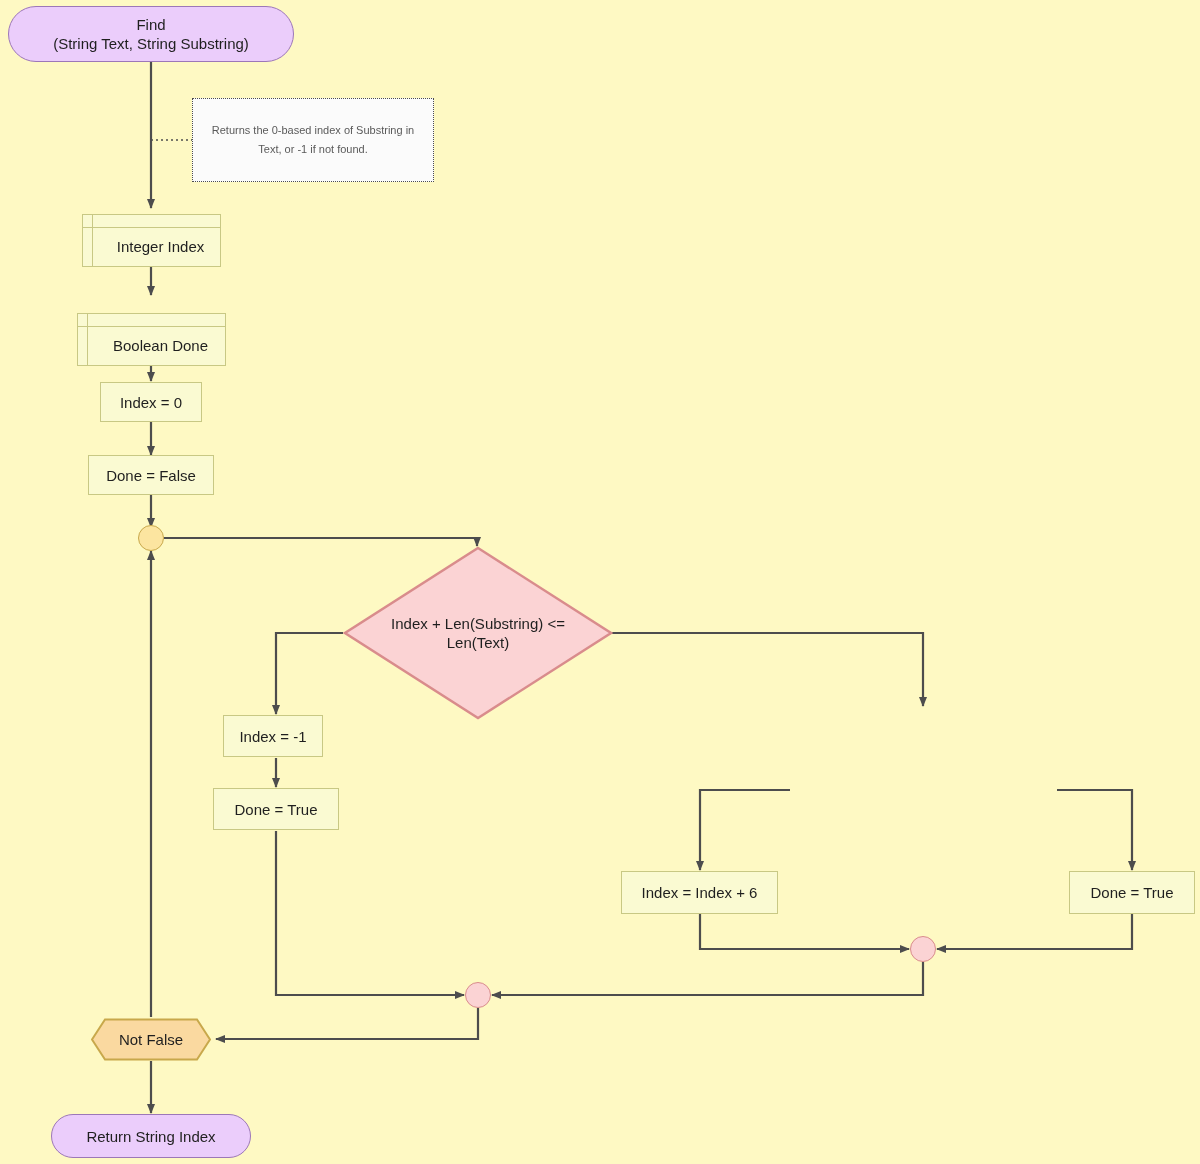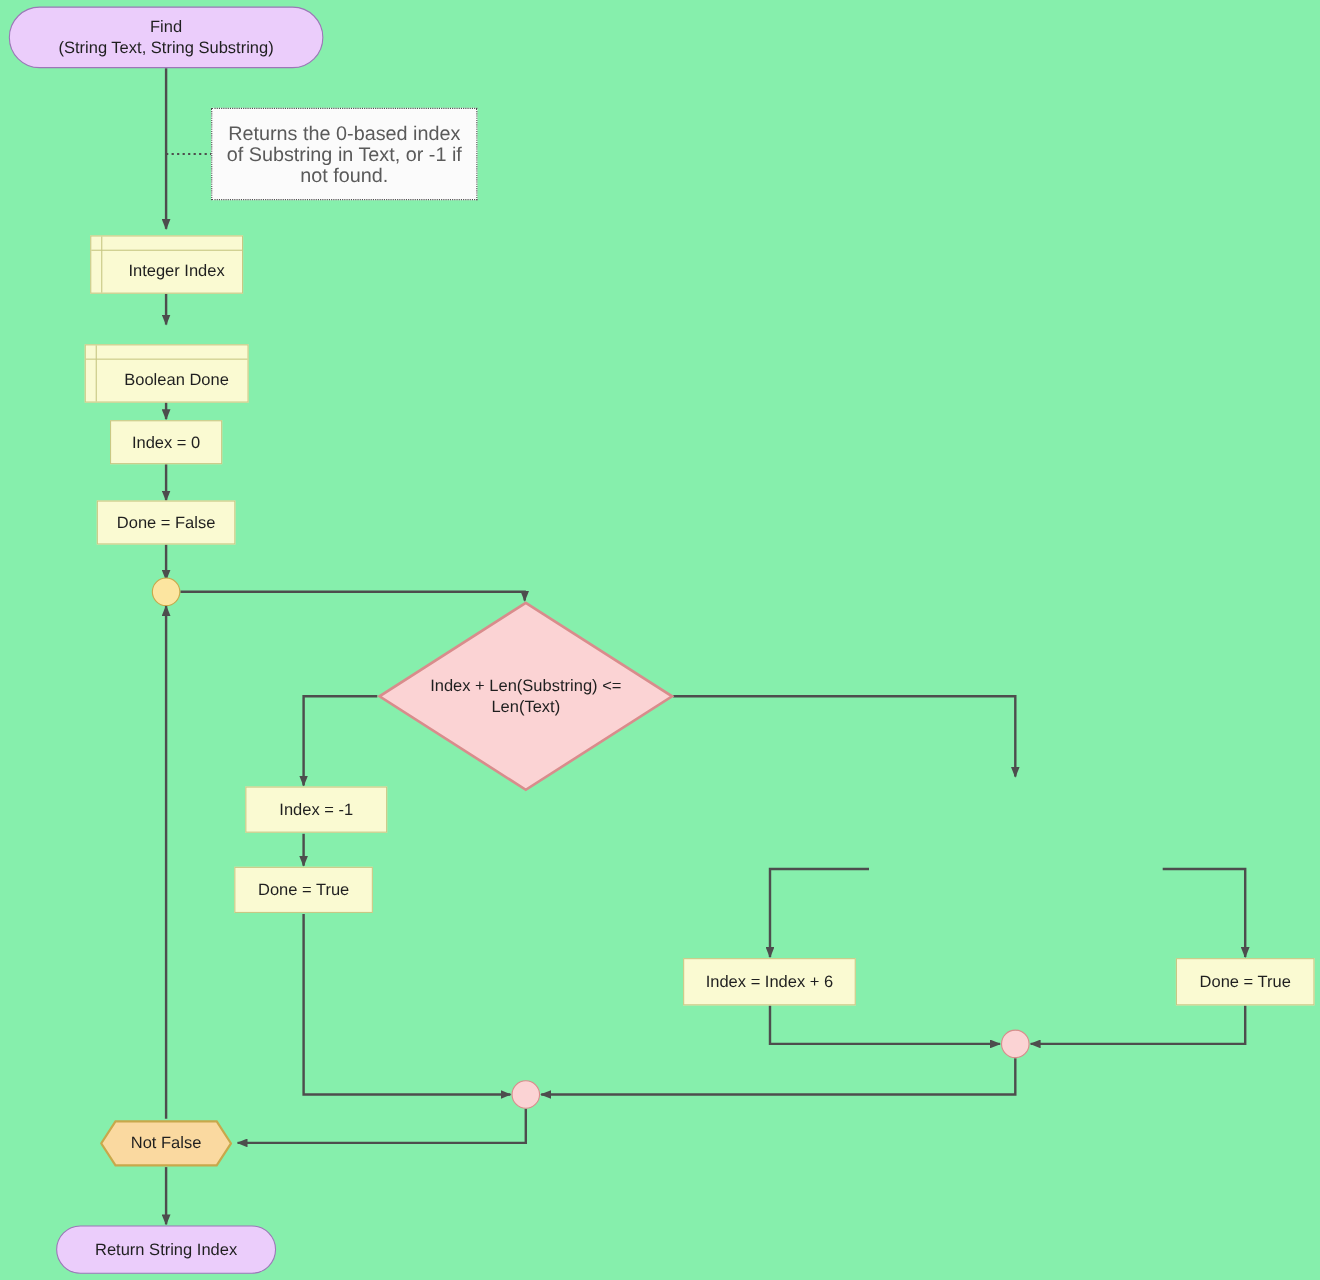--- a/index.html
+++ b/index.html
@@ -8,21 +8,21 @@
     padding: 0;
     background: #000000;
   }
   body {
     font-family: "Liberation Sans", sans-serif;
   }
   #canvas {
     position: relative;
     width: 1200px;
     height: 1164px;
-    background: #86efac;
+    background: #fef9c3;
     overflow: hidden;
   }
   #edges {
     position: absolute;
     left: 0; top: 0;
     width: 1200px;
     height: 1164px;
     pointer-events: none;
   }
   .node {
@@ -114,21 +114,21 @@
   .dot-merge {
     background: #FBD3D4;
     border: 1.6px solid #D98C8C;
   }
   .comment {
     position: absolute;
     box-sizing: border-box;
     background: #FBFBFB;
     border: 1.5px dotted #4d4d4d;
     color: #5a5a5a;
-    font-size: 18px;
+    font-size: 11px;
     line-height: 19px;
     display: flex;
     align-items: center;
     justify-content: center;
     text-align: center;
     padding: 6px 10px;
     z-index: 2;
   }
 </style>
 </head>
@@ -220,21 +220,21 @@
   <div class="node decision" style="left:343px; top:546px; width:270px; height:174px;">
     <svg class="dia-shape" viewBox="0 0 270 174" preserveAspectRatio="none" xmlns="http://www.w3.org/2000/svg">
       <polygon points="135,2 268,87 135,172 2,87" fill="#FBD3D4" stroke="#D98C8C" stroke-width="2.4"></polygon>
     </svg>
     <div class="dia-label">
       <div>Index + Len(Substring) &lt;=</div>
       <div>Len(Text)</div>
     </div>
   </div>
 
-  <div class="node process" style="left:223px; top:715px; width:129px; height:42px;">
+  <div class="node process" style="left:223px; top:715px; width:100px; height:42px;">
     <span>Index = -1</span>
   </div>
 
   <div class="node process" style="left:213px; top:788px; width:126px; height:42px;">
     <span>Done = True</span>
   </div>
 
 
   <div class="node process" style="left:621px; top:871px; width:157px; height:43px;">
     <span>Index = Index + 6</span>

